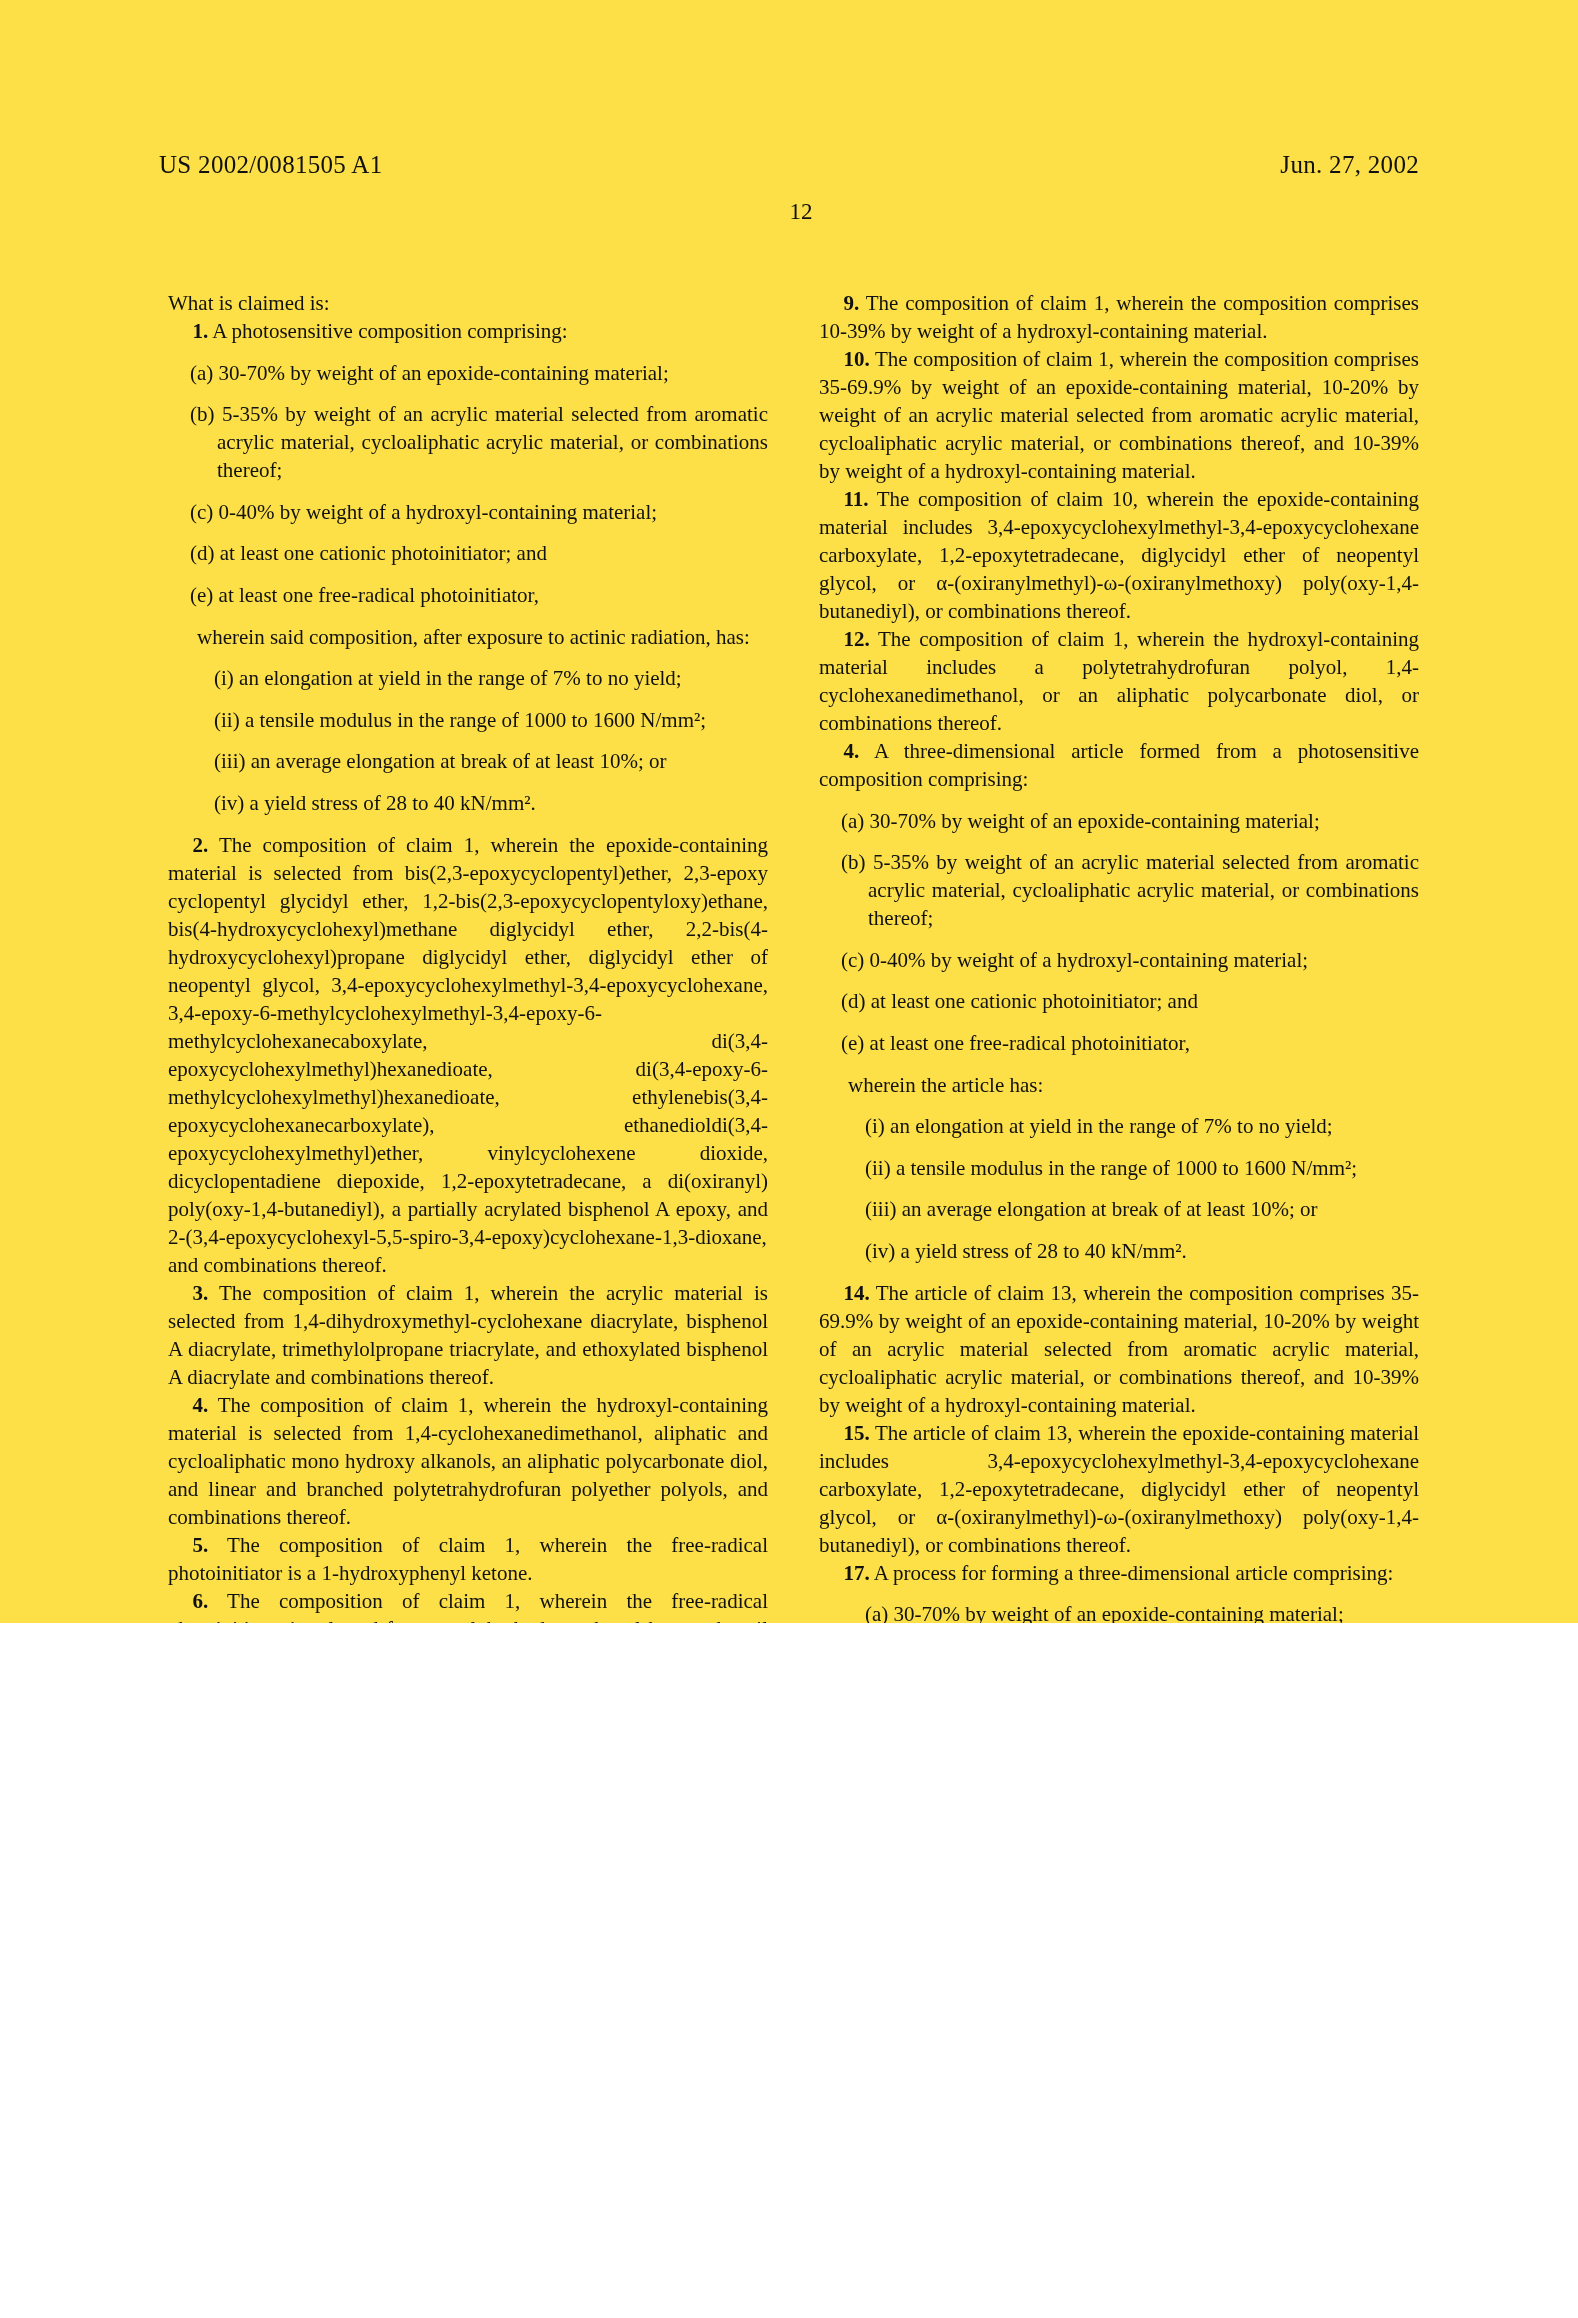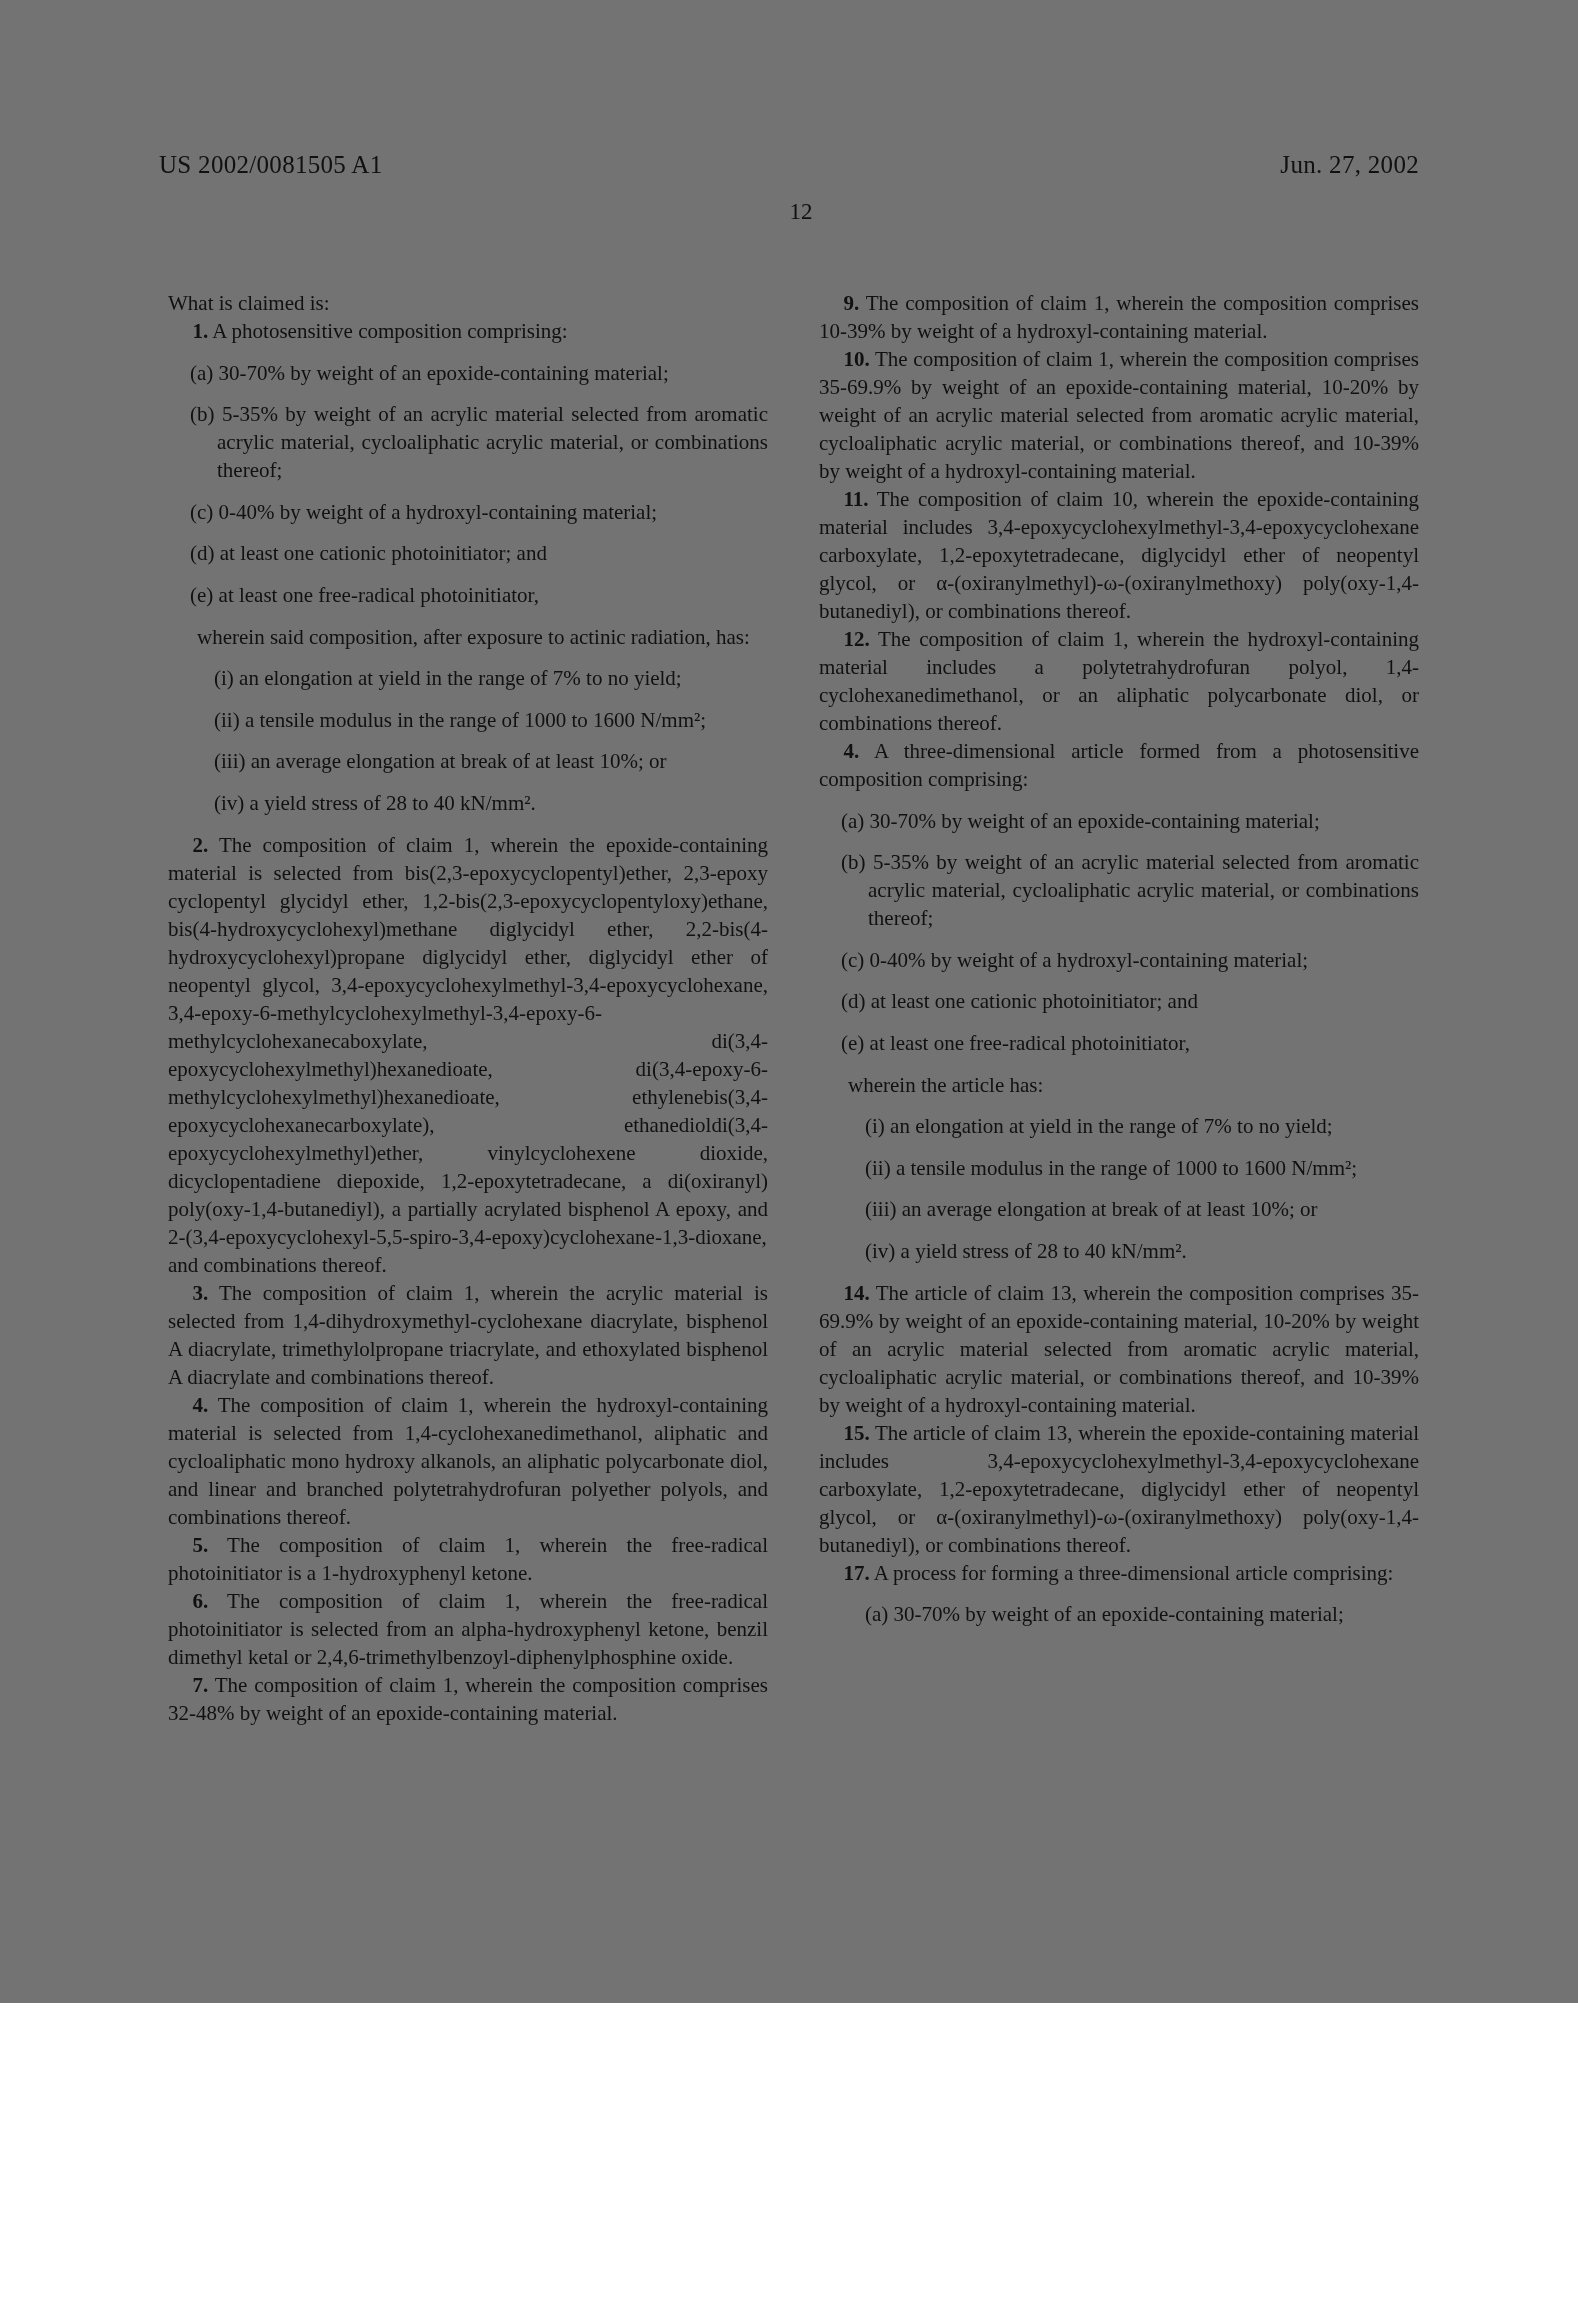--- a/index.html
+++ b/index.html
@@ -3,22 +3,22 @@
 <meta charset="utf-8">
 <style>
   html, body {
     margin: 0;
     padding: 0;
     background: #ffffff;
   }
   .page {
     position: relative;
     width: 1578px;
-    height: 2003px;
-    background: #737373;
+    height: 1623px;
+    background: #fde047;
     color: #111111;
     font-family: "Liberation Serif", "DejaVu Serif", serif;
   }
   .header {
     position: absolute;
     left: 159px;
     right: 159px;
     top: 151px;
     display: flex;
     justify-content: space-between;

